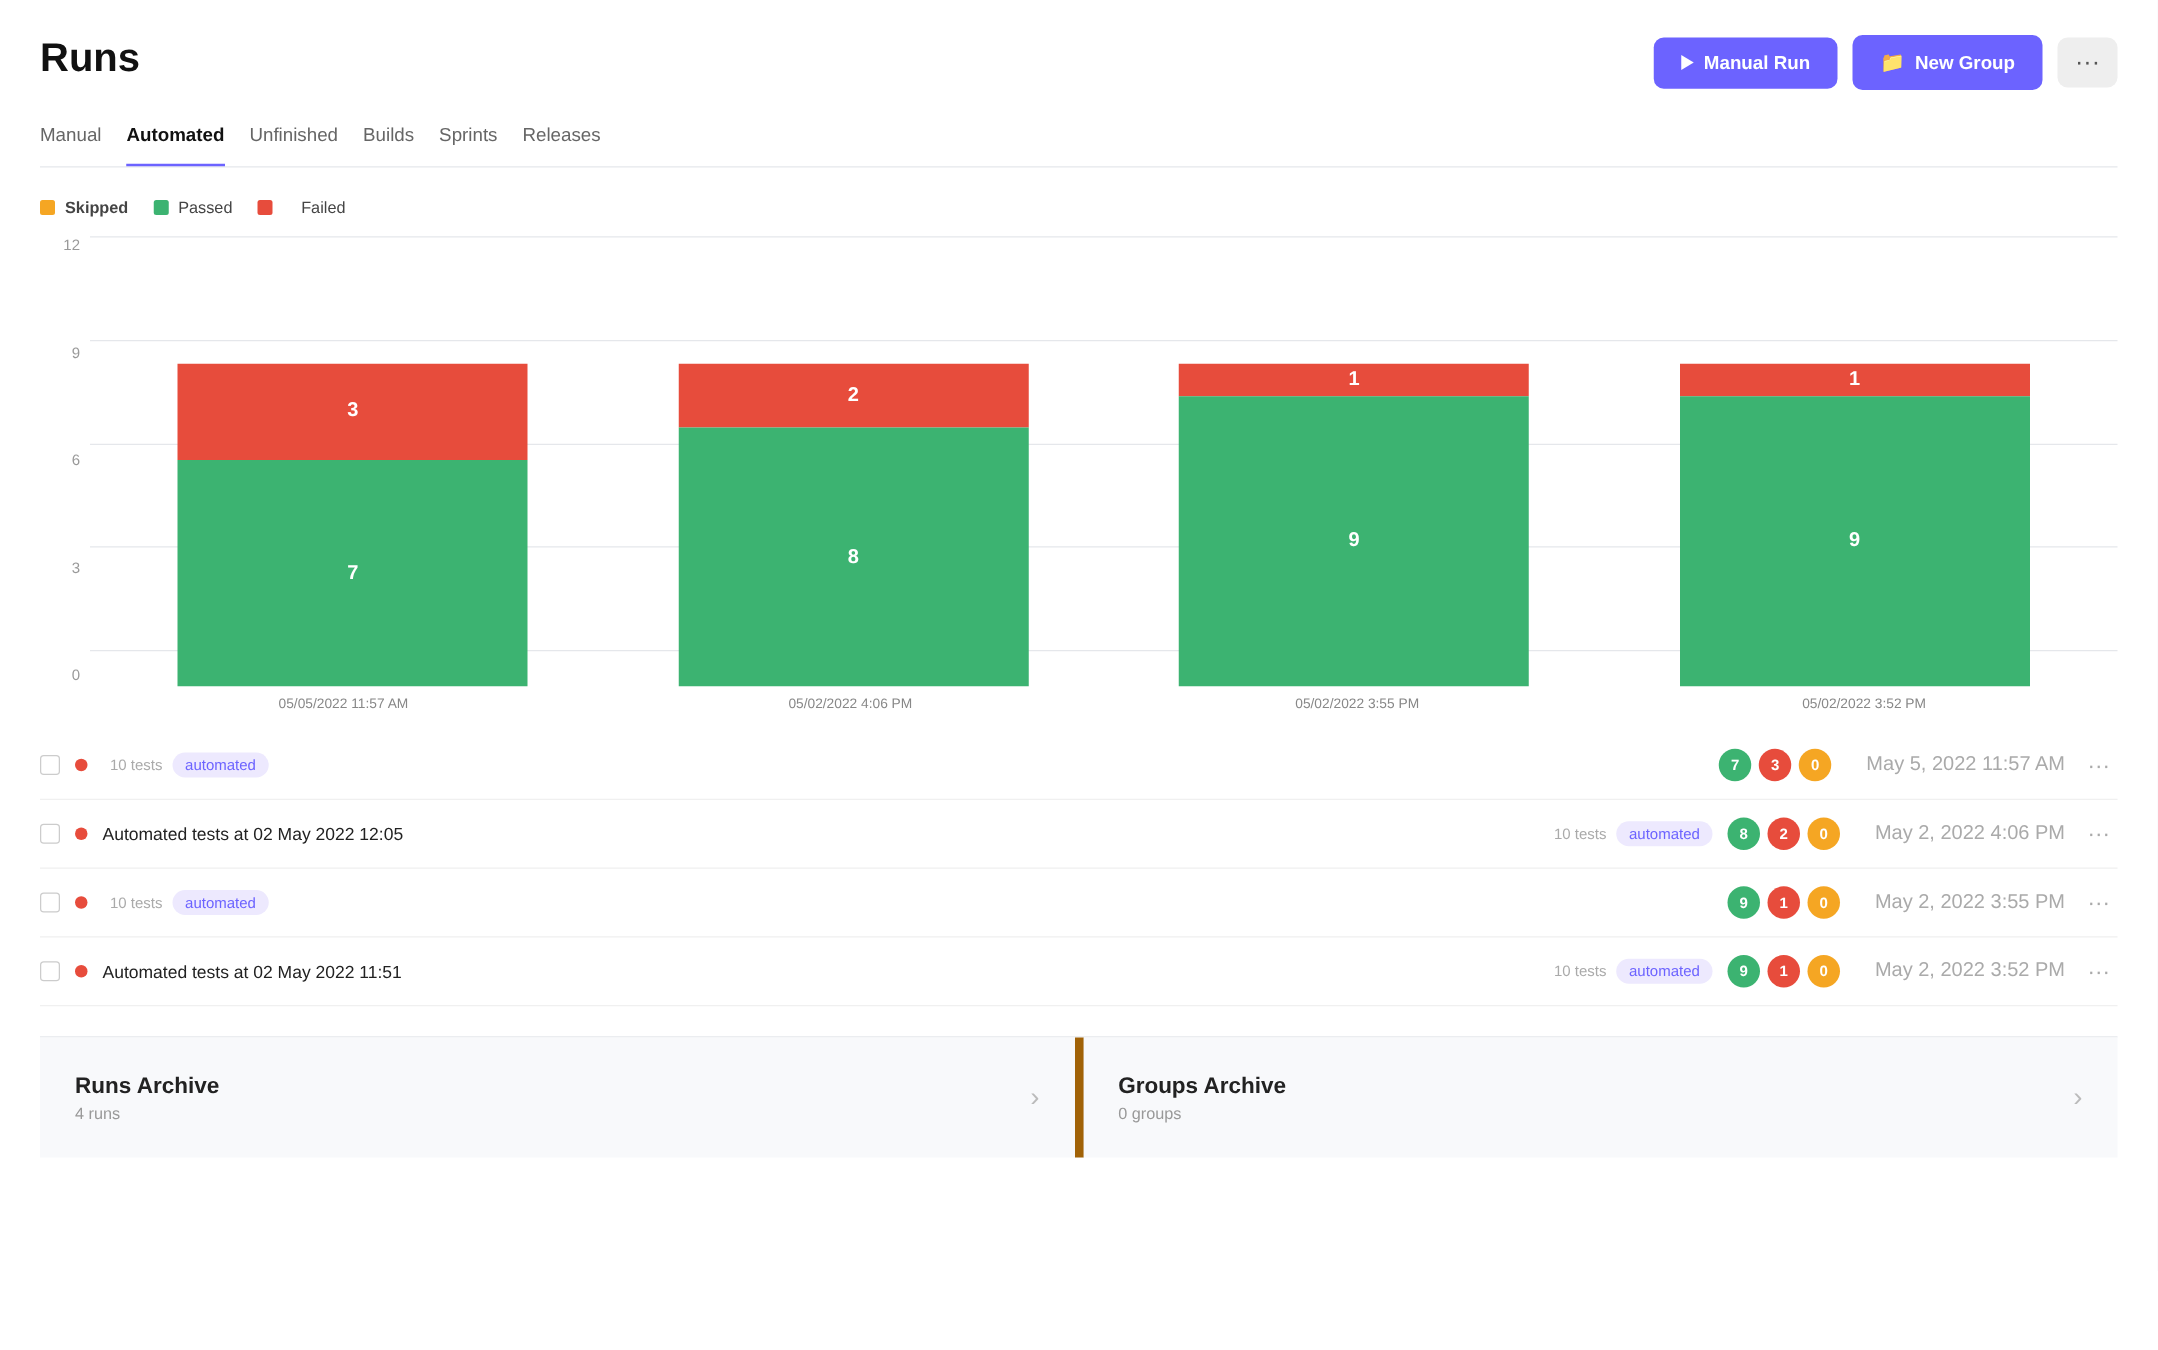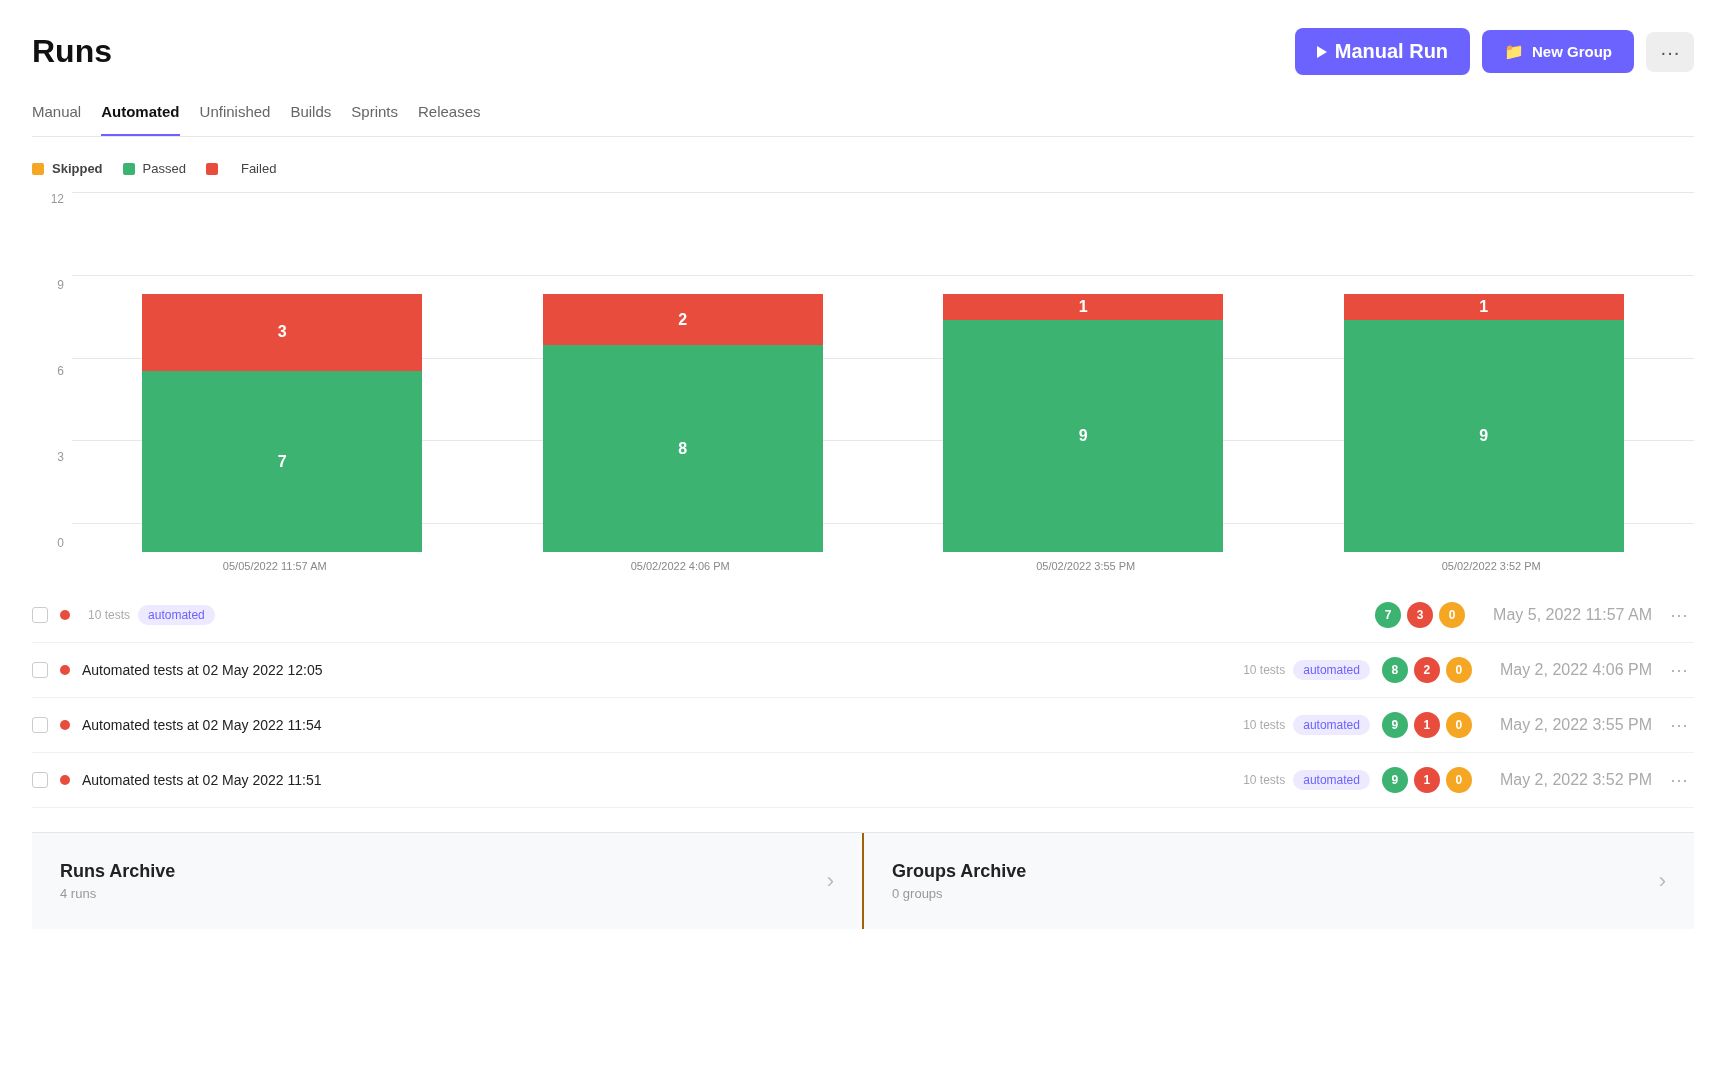--- a/index.html
+++ b/index.html
@@ -1,24 +1,24 @@
 <!DOCTYPE html>
 <html><head>
   <meta charset="utf-8">
   <style>
     * { box-sizing: border-box; margin: 0; padding: 0; }
     body { font-family: -apple-system, BlinkMacSystemFont, 'Segoe UI', sans-serif; background: #f5f6fa; color: #222; }
 
     .page { background: #fff; min-height: 1080px; padding: 0 32px; }
 
     
-    .header { display: flex; align-items: center; justify-content: space-between; padding: 28px 0 18px; }
+    .header { display: flex; justify-content: space-between; padding: 28px 0 18px; }
     .header-title { font-size: 32px; font-weight: 700; color: #111; }
     .header-actions { display: flex; gap: 12px; align-items: center; }
-    .btn-manual-run { background: #6c63ff; color: #fff; border: none; border-radius: 8px; padding: 12px 22px; font-size: 20px; font-weight: 600; cursor: pointer; display: flex; align-items: center; gap: 8px; }
+    .btn-manual-run { background: #6c63ff; color: #fff; border: none; border-radius: 8px; padding: 12px 22px; font-size: 15px; font-weight: 600; cursor: pointer; display: flex; align-items: center; gap: 8px; }
     .btn-manual-run .play-icon { width: 0; height: 0; border-top: 6px solid transparent; border-bottom: 6px solid transparent; border-left: 10px solid #fff; display: inline-block; }
     .btn-new-group { background: #6c63ff; color: #fff; border: none; border-radius: 8px; padding: 12px 22px; font-size: 15px; font-weight: 600; cursor: pointer; display: flex; align-items: center; gap: 8px; }
     .btn-new-group .folder-icon { font-size: 16px; }
     .btn-more { background: #eee; border: none; border-radius: 8px; padding: 10px 14px; font-size: 20px; cursor: pointer; color: #555; line-height: 1; }
 
     
     .tabs { display: flex; gap: 20px; border-bottom: 1px solid #e5e7eb; margin-bottom: 0; }
     .tab { padding: 10px 0 14px; font-size: 15px; font-weight: 500; cursor: pointer; color: #666; border-bottom: 2px solid transparent; }
     .tab.active { color: #111; font-weight: 600; border-bottom: 2px solid #6c63ff; }
 
@@ -49,21 +49,21 @@
     .run-badges { display: flex; gap: 6px; margin-left: auto; }
     .badge { width: 26px; height: 26px; border-radius: 50%; display: flex; align-items: center; justify-content: center; font-size: 12px; font-weight: 700; color: #fff; }
     .badge-green { background: #3cb371; }
     .badge-red { background: #e74c3c; }
     .badge-yellow { background: #f5a623; color: #fff; }
     .run-date { font-size: 16px; color: #aaa; margin-left: 16px; white-space: nowrap; }
     .run-more { background: none; border: none; color: #aaa; font-size: 18px; cursor: pointer; padding: 2px 6px; border-radius: 4px; }
 
     
     .archive-row { display: flex; gap: 0; margin-top: 24px; border-top: 1px solid #e5e7eb; }
-    .archive-card { flex: 1; background: #f8f9fb; padding: 28px 28px; display: flex; align-items: center; justify-content: space-between; border-right: 2px solid #a16207; cursor: pointer; }
+    .archive-card { flex: 1; background: #f8f9fb; padding: 28px 28px; display: flex; align-items: center; justify-content: space-between; border-right: 7px solid #a16207; cursor: pointer; }
     .archive-card:last-child { border-right: none; }
     .archive-card-text .title { font-size: 18px; font-weight: 700; color: #222; }
     .archive-card-text .subtitle { font-size: 13px; color: #999; margin-top: 4px; }
     .archive-arrow { font-size: 22px; color: #bbb; }
   </style>
 </head>
 <body>
 
 <div class="page">
 
@@ -187,21 +187,20 @@
           <div class="badge badge-red">2</div>
           <div class="badge badge-yellow">0</div>
         </div>
         <span class="run-date">May 2, 2022 4:06 PM</span>
         <button class="run-more">···</button>
       </div>
       <div class="run-item">
         <div class="run-checkbox"></div>
         <div class="run-dot"></div>
         <div style="display: flex; align-items: center; flex: 1 1 0%;">
-          <span class="run-name">Automated tests at 02 May 2022 11:54</span>
           <span class="run-test-count">10 tests</span>
           <span class="run-tag">automated</span>
         </div>
         <div class="run-badges">
           <div class="badge badge-green">9</div>
           <div class="badge badge-red">1</div>
           <div class="badge badge-yellow">0</div>
         </div>
         <span class="run-date">May 2, 2022 3:55 PM</span>
         <button class="run-more">···</button>

